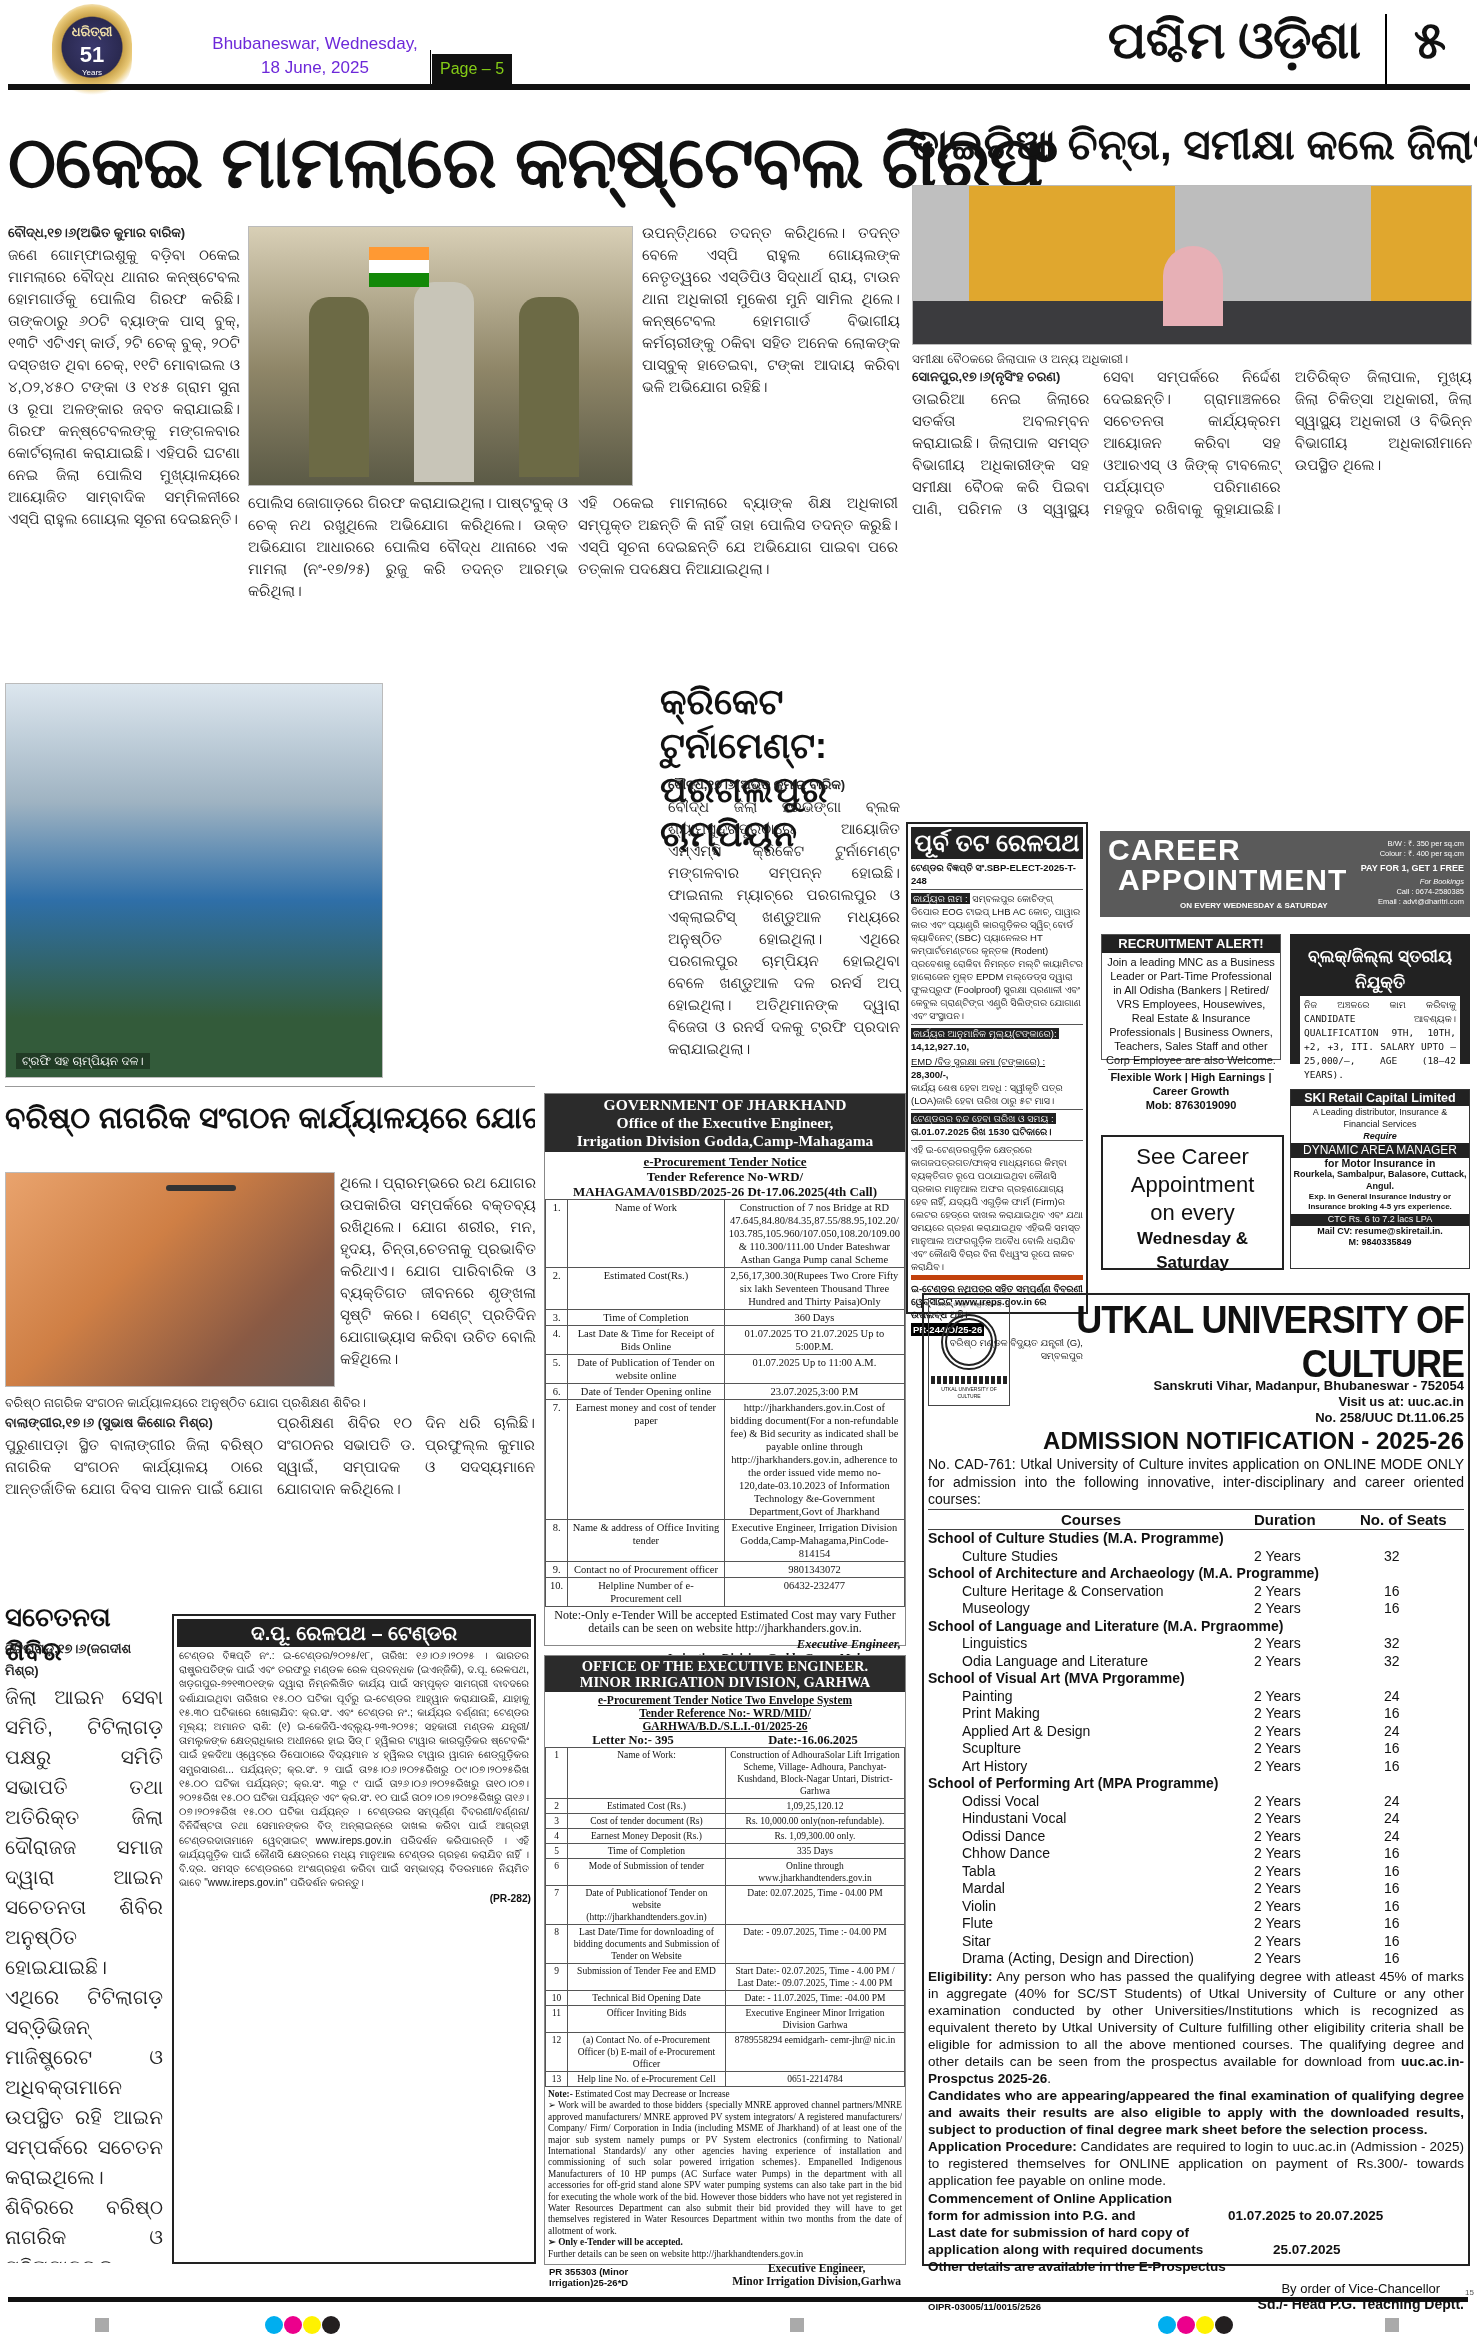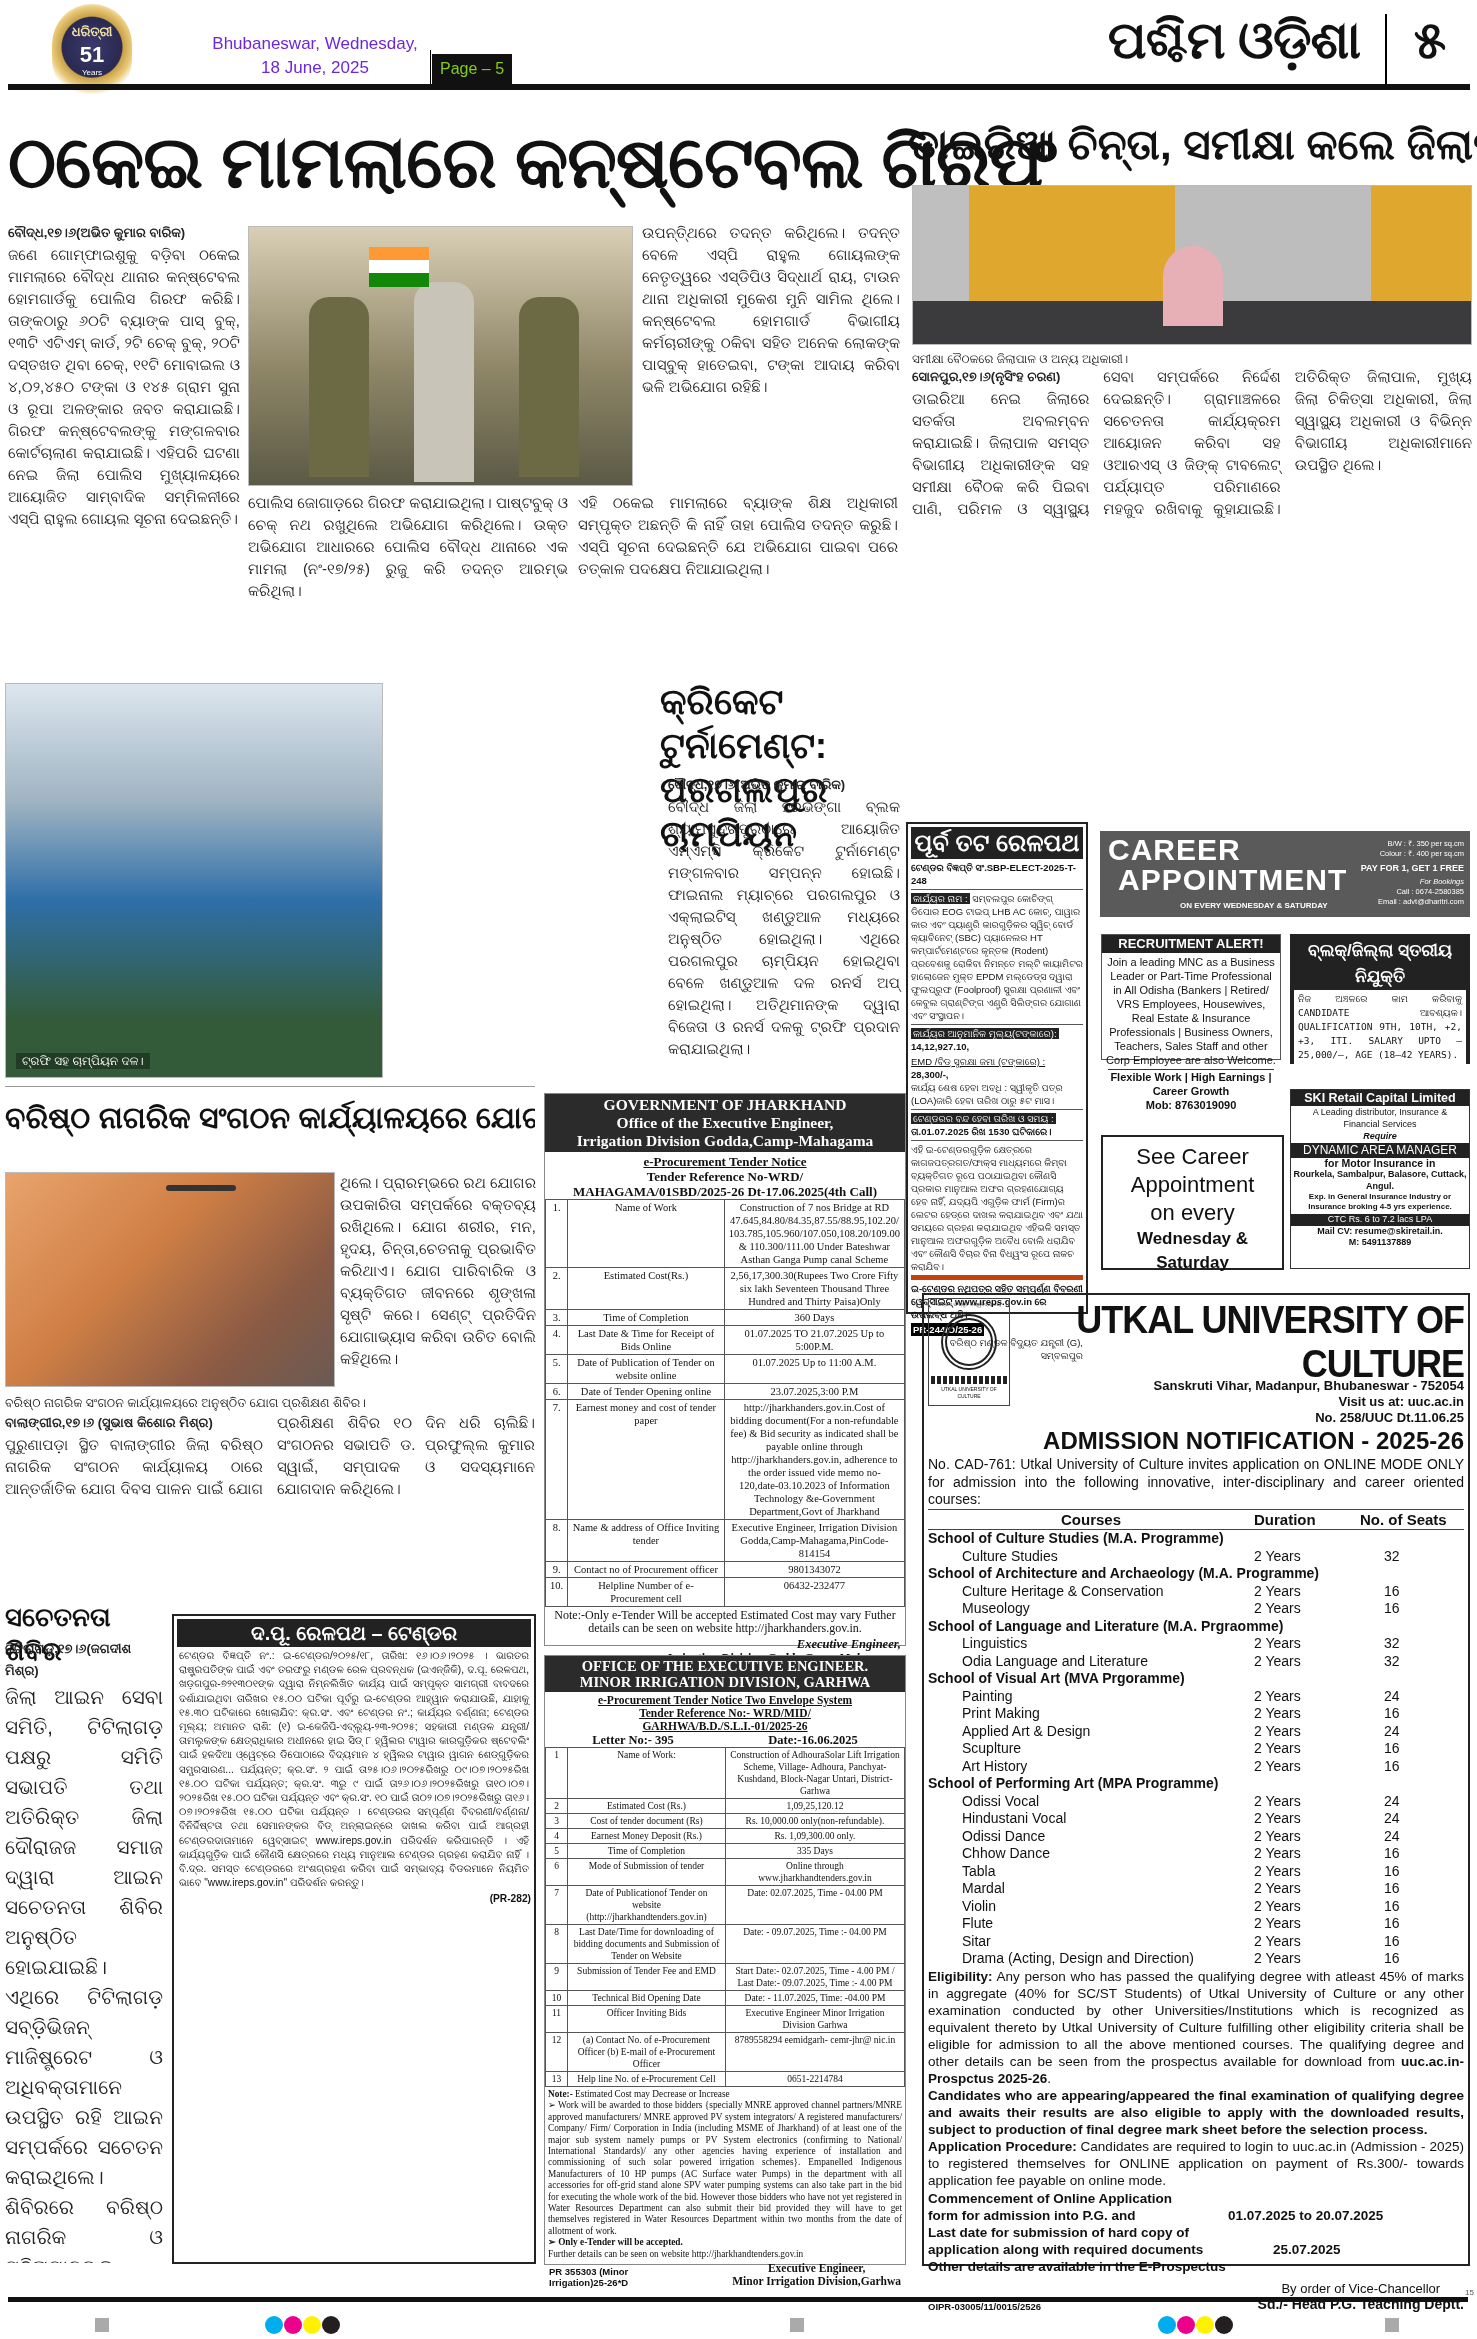--- a/index.html
+++ b/index.html
@@ -150,21 +150,21 @@
   </div>
 </div>
 
 <div class="abs" style="left:1101px;top:934px;width:180px;height:126px;border:1px solid #555;text-align:center;font-size:11px;line-height:14px">
   <div style="background:#222;color:#fff;font-weight:bold;font-size:13px;line-height:18px">RECRUITMENT ALERT!</div>
   <div style="padding:2px 3px">Join a leading MNC as a Business Leader or Part-Time Professional in All Odisha (Bankers | Retired/ VRS Employees, Housewives, Real Estate &amp; Insurance Professionals | Business Owners, Teachers, Sales Staff and other Corp Employee are also Welcome.</div>
   <div style="font-weight:bold;border-top:1px solid #333;margin:0 6px">Flexible Work | High Earnings | Career Growth</div>
   <div style="font-weight:bold">Mob: 8763019090</div>
 </div>
 
-<div class="abs" style="left:1290px;top:934px;width:180px;height:130px;background:#222;padding:4px">
+<div class="abs" style="left:1290px;top:934px;width:180px;height:130px;background:#222;padding:10px">
   <div style="color:#fff;font-weight:bold;font-size:17px;text-align:center;line-height:26px">ବ୍ଲକ୍/ଜିଲ୍ଲା ସ୍ତରୀୟ ନିଯୁକ୍ତି</div>
   <div style="background:#fff;font-family:'DejaVu Sans Mono',monospace;font-size:9.5px;line-height:14px;padding:2px 4px;text-align:justify">ନିଜ ଅଞ୍ଚଳରେ କାମ କରିବାକୁ CANDIDATE ଆବଶ୍ୟକ। QUALIFICATION 9TH, 10TH, +2, +3, ITI. SALARY UPTO – 25,000/–, AGE (18–42 YEARS).</div>
   <div style="color:#fff;font-weight:bold;font-size:14px;text-align:center;line-height:22px">CONTACT : 7205384715</div>
 </div>
 
 <div class="abs" style="left:1101px;top:1135px;width:183px;height:135px;border:2px solid #222;text-align:center;padding-top:6px">
   <div style="font-size:22px;line-height:28px">See Career</div>
   <div style="font-size:22px;line-height:28px">Appointment</div>
   <div style="font-size:22px;line-height:28px">on every</div>
   <div style="font-size:17px;line-height:24px;font-weight:bold">Wednesday &amp; Saturday</div>
@@ -173,21 +173,21 @@
 <div class="abs" style="left:1290px;top:1089px;width:180px;height:180px;border:1px solid #333;text-align:center;font-size:9px;line-height:11.5px">
   <div style="background:#222;color:#fff;font-weight:bold;font-size:12.5px;line-height:16px">SKI Retail Capital Limited</div>
   <div style="padding:1px 4px">A Leading distributor, Insurance &amp; Financial Services</div>
   <div style="font-weight:bold;font-style:italic">Require</div>
   <div style="background:#222;color:#fff;font-size:12px;line-height:15px">DYNAMIC AREA MANAGER</div>
   <div style="font-weight:bold;font-size:10.5px">for Motor Insurance in</div>
   <div style="font-weight:bold">Rourkela, Sambalpur, Balasore, Cuttack, Angul.</div>
   <div style="font-weight:bold;font-size:8px;line-height:10px">Exp. in General Insurance Industry or Insurance broking 4-5 yrs experience.</div>
   <div style="background:#222;color:#fff;margin-top:2px">CTC Rs. 6 to 7.2 lacs LPA</div>
   <div style="font-weight:bold">Mail CV: resume@skiretail.in.</div>
-  <div style="font-weight:bold">M: 5491137889</div>
+  <div style="font-weight:bold">M: 9840335849</div>
 </div>
 
 <div class="abs" style="left:5px;top:1086px;width:530px;height:1px;background:#999"></div>
 <div class="abs" style="left:5px;top:1098px;width:530px;font-size:30px;font-weight:bold;line-height:40px;white-space:nowrap;overflow:hidden">ବରିଷ୍ଠ ନାଗରିକ ସଂଗଠନ କାର୍ଯ୍ୟାଳୟରେ ଯୋଗ ପ୍ରଶିକ୍ଷଣ ଶିବିର</div>
 <div class="abs photo" style="left:5px;top:1172px;width:330px;height:215px;background:linear-gradient(135deg,#e9a36d,#cf7f45 40%,#8a5a44 75%,#6a5a54);">
   <div class="abs" style="left:160px;top:12px;width:70px;height:6px;background:#333;border-radius:3px"></div>
 </div>
 <div class="abs body" style="left:340px;top:1172px;width:196px;">ଥିଲେ। ପ୍ରାରମ୍ଭରେ ରଥ ଯୋଗର ଉପକାରିତା ସମ୍ପର୍କରେ ବକ୍ତବ୍ୟ ରଖିଥିଲେ। ଯୋଗ ଶରୀର, ମନ, ହୃଦୟ, ଚିନ୍ତା,ଚେତନାକୁ ପ୍ରଭାବିତ କରିଥାଏ। ଯୋଗ ପାରିବାରିକ ଓ ବ୍ୟକ୍ତିଗତ ଜୀବନରେ ଶୃଙ୍ଖଳା ସୃଷ୍ଟି କରେ। ସେଣ୍ଟ୍ ପ୍ରତିଦିନ ଯୋଗାଭ୍ୟାସ କରିବା ଉଚିତ ବୋଲି କହିଥିଲେ।</div>
 <div class="abs body" style="left:5px;top:1392px;width:530px;font-size:12.5px">ବରିଷ୍ଠ ନାଗରିକ ସଂଗଠନ କାର୍ଯ୍ୟାଳୟରେ ଅନୁଷ୍ଠିତ ଯୋଗ ପ୍ରଶିକ୍ଷଣ ଶିବିର।</div>
 <div class="abs" style="left:5px;top:1412px;width:530px;column-count:2;column-gap:14px;height:178px;overflow:hidden">

